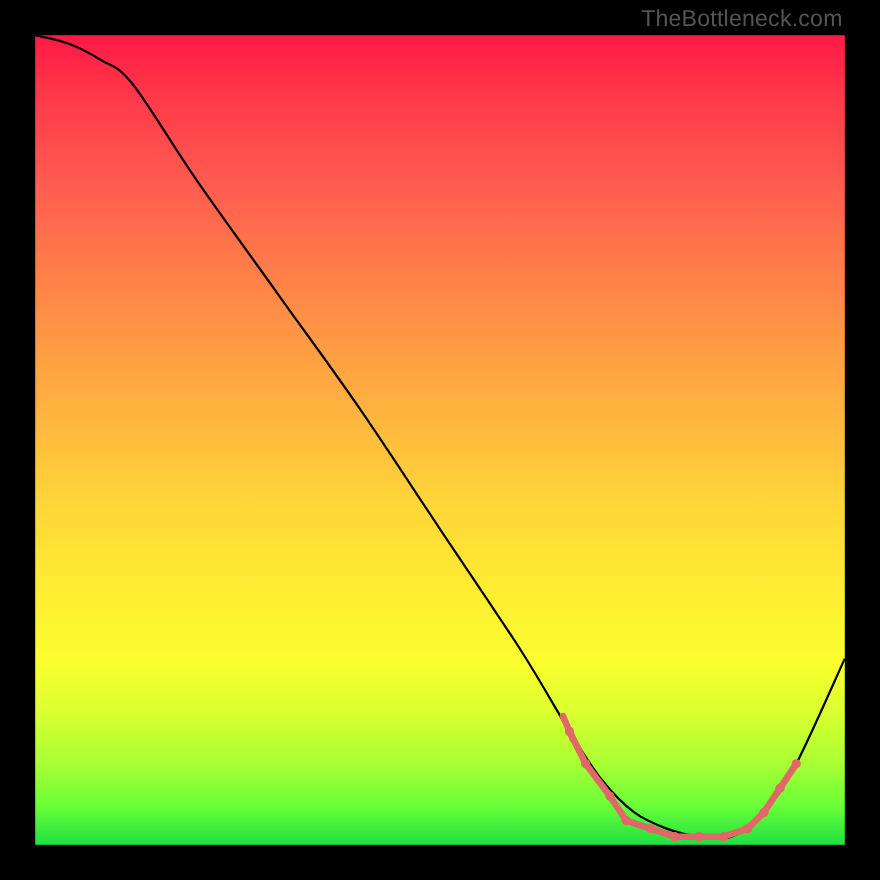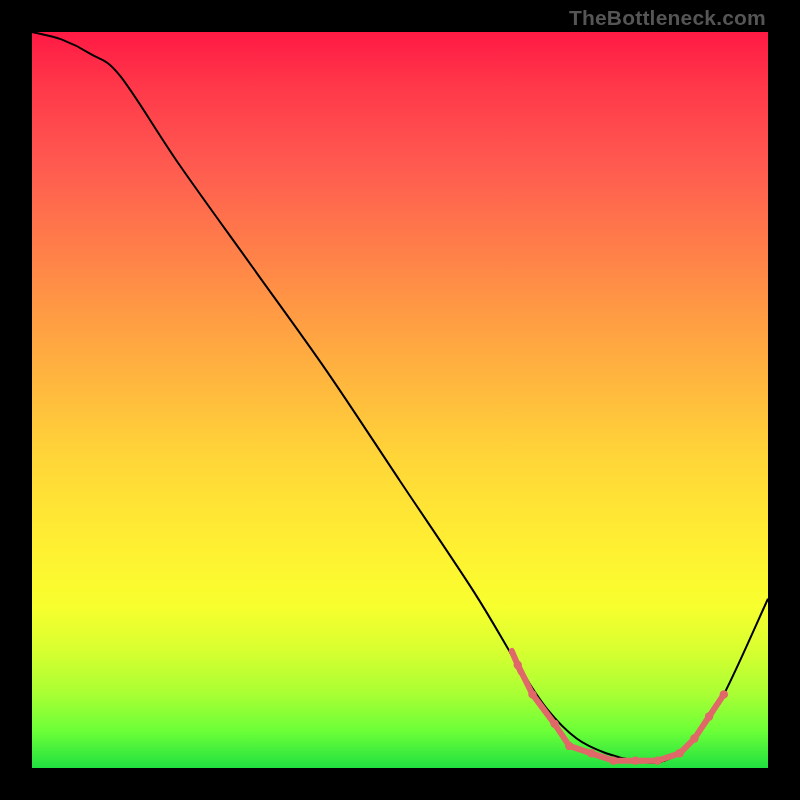--- a/index.html
+++ b/index.html
@@ -40,21 +40,21 @@
       #6cff38 95%,
       #20e040 100%
     );
   }
   .watermark {
     position: absolute;
     top: 6px;
     right: 34px;
     color: #555;
     font-size: 21px;
-    font-weight: 700;
+    font-weight: 400;
     letter-spacing: 0.2px;
   }
   svg.curve {
     position: absolute;
     left: 0;
     top: 0;
     width: 736px;
     height: 736px;
     overflow: visible;
   }

